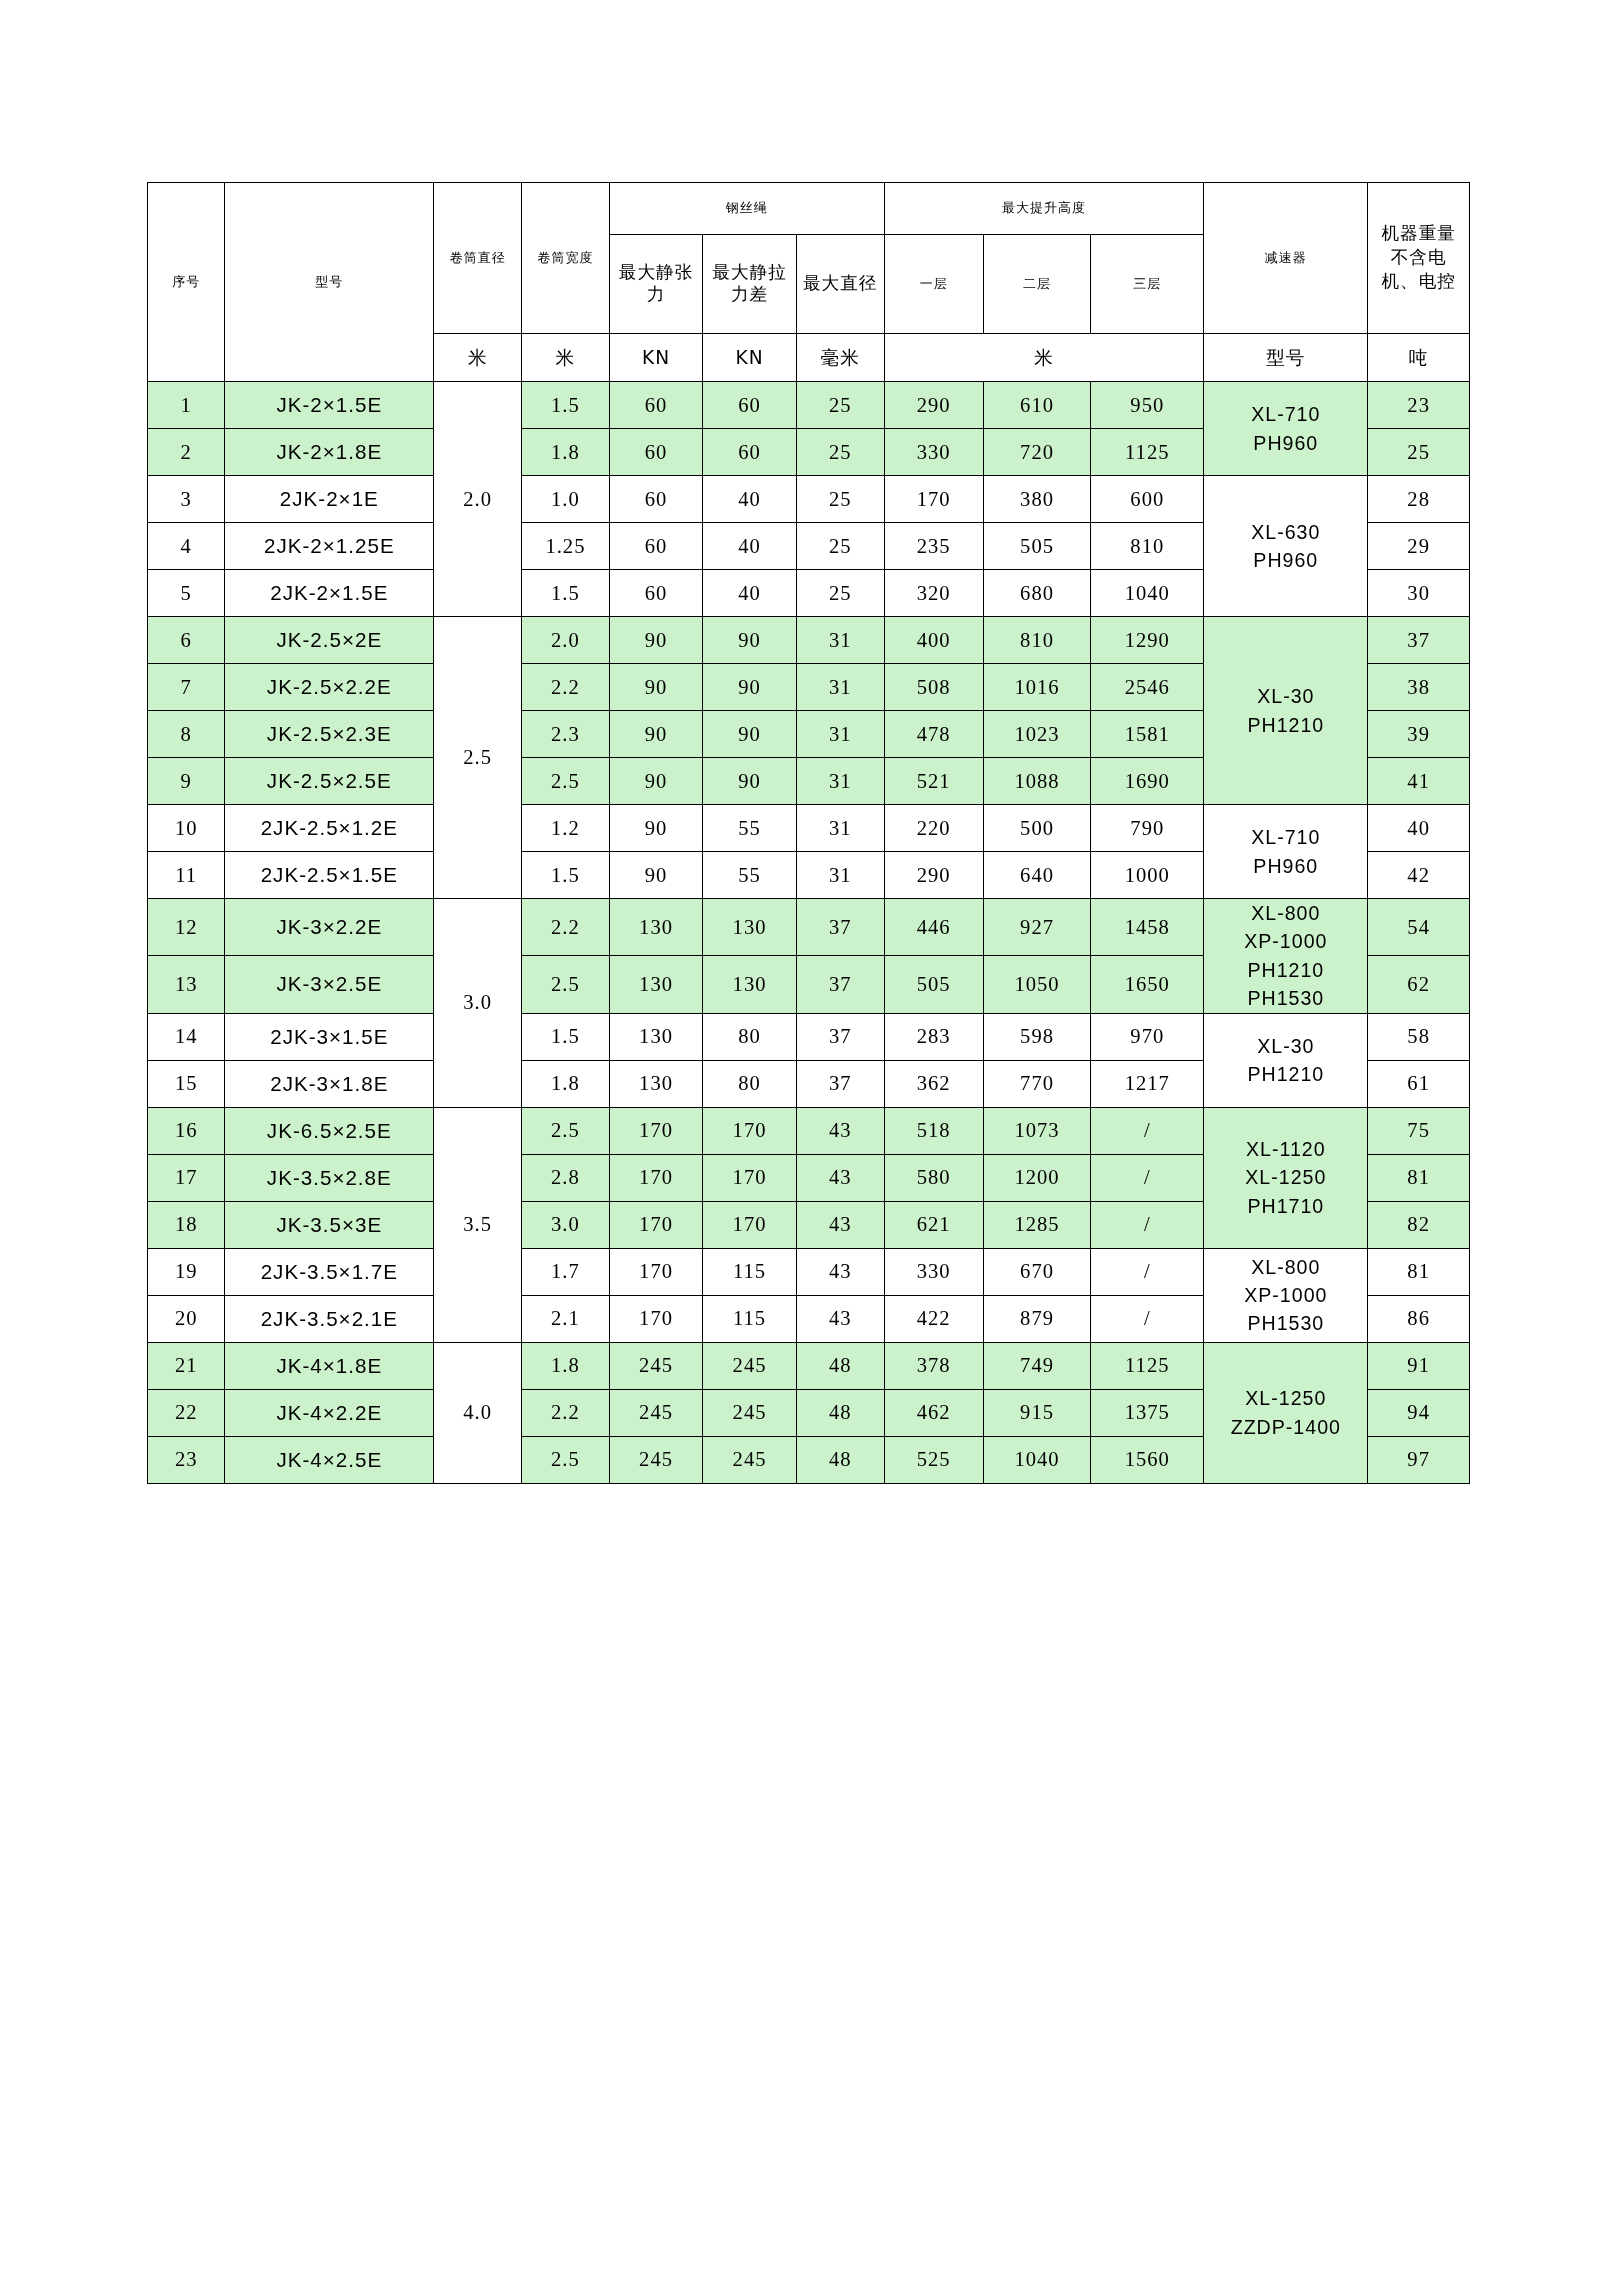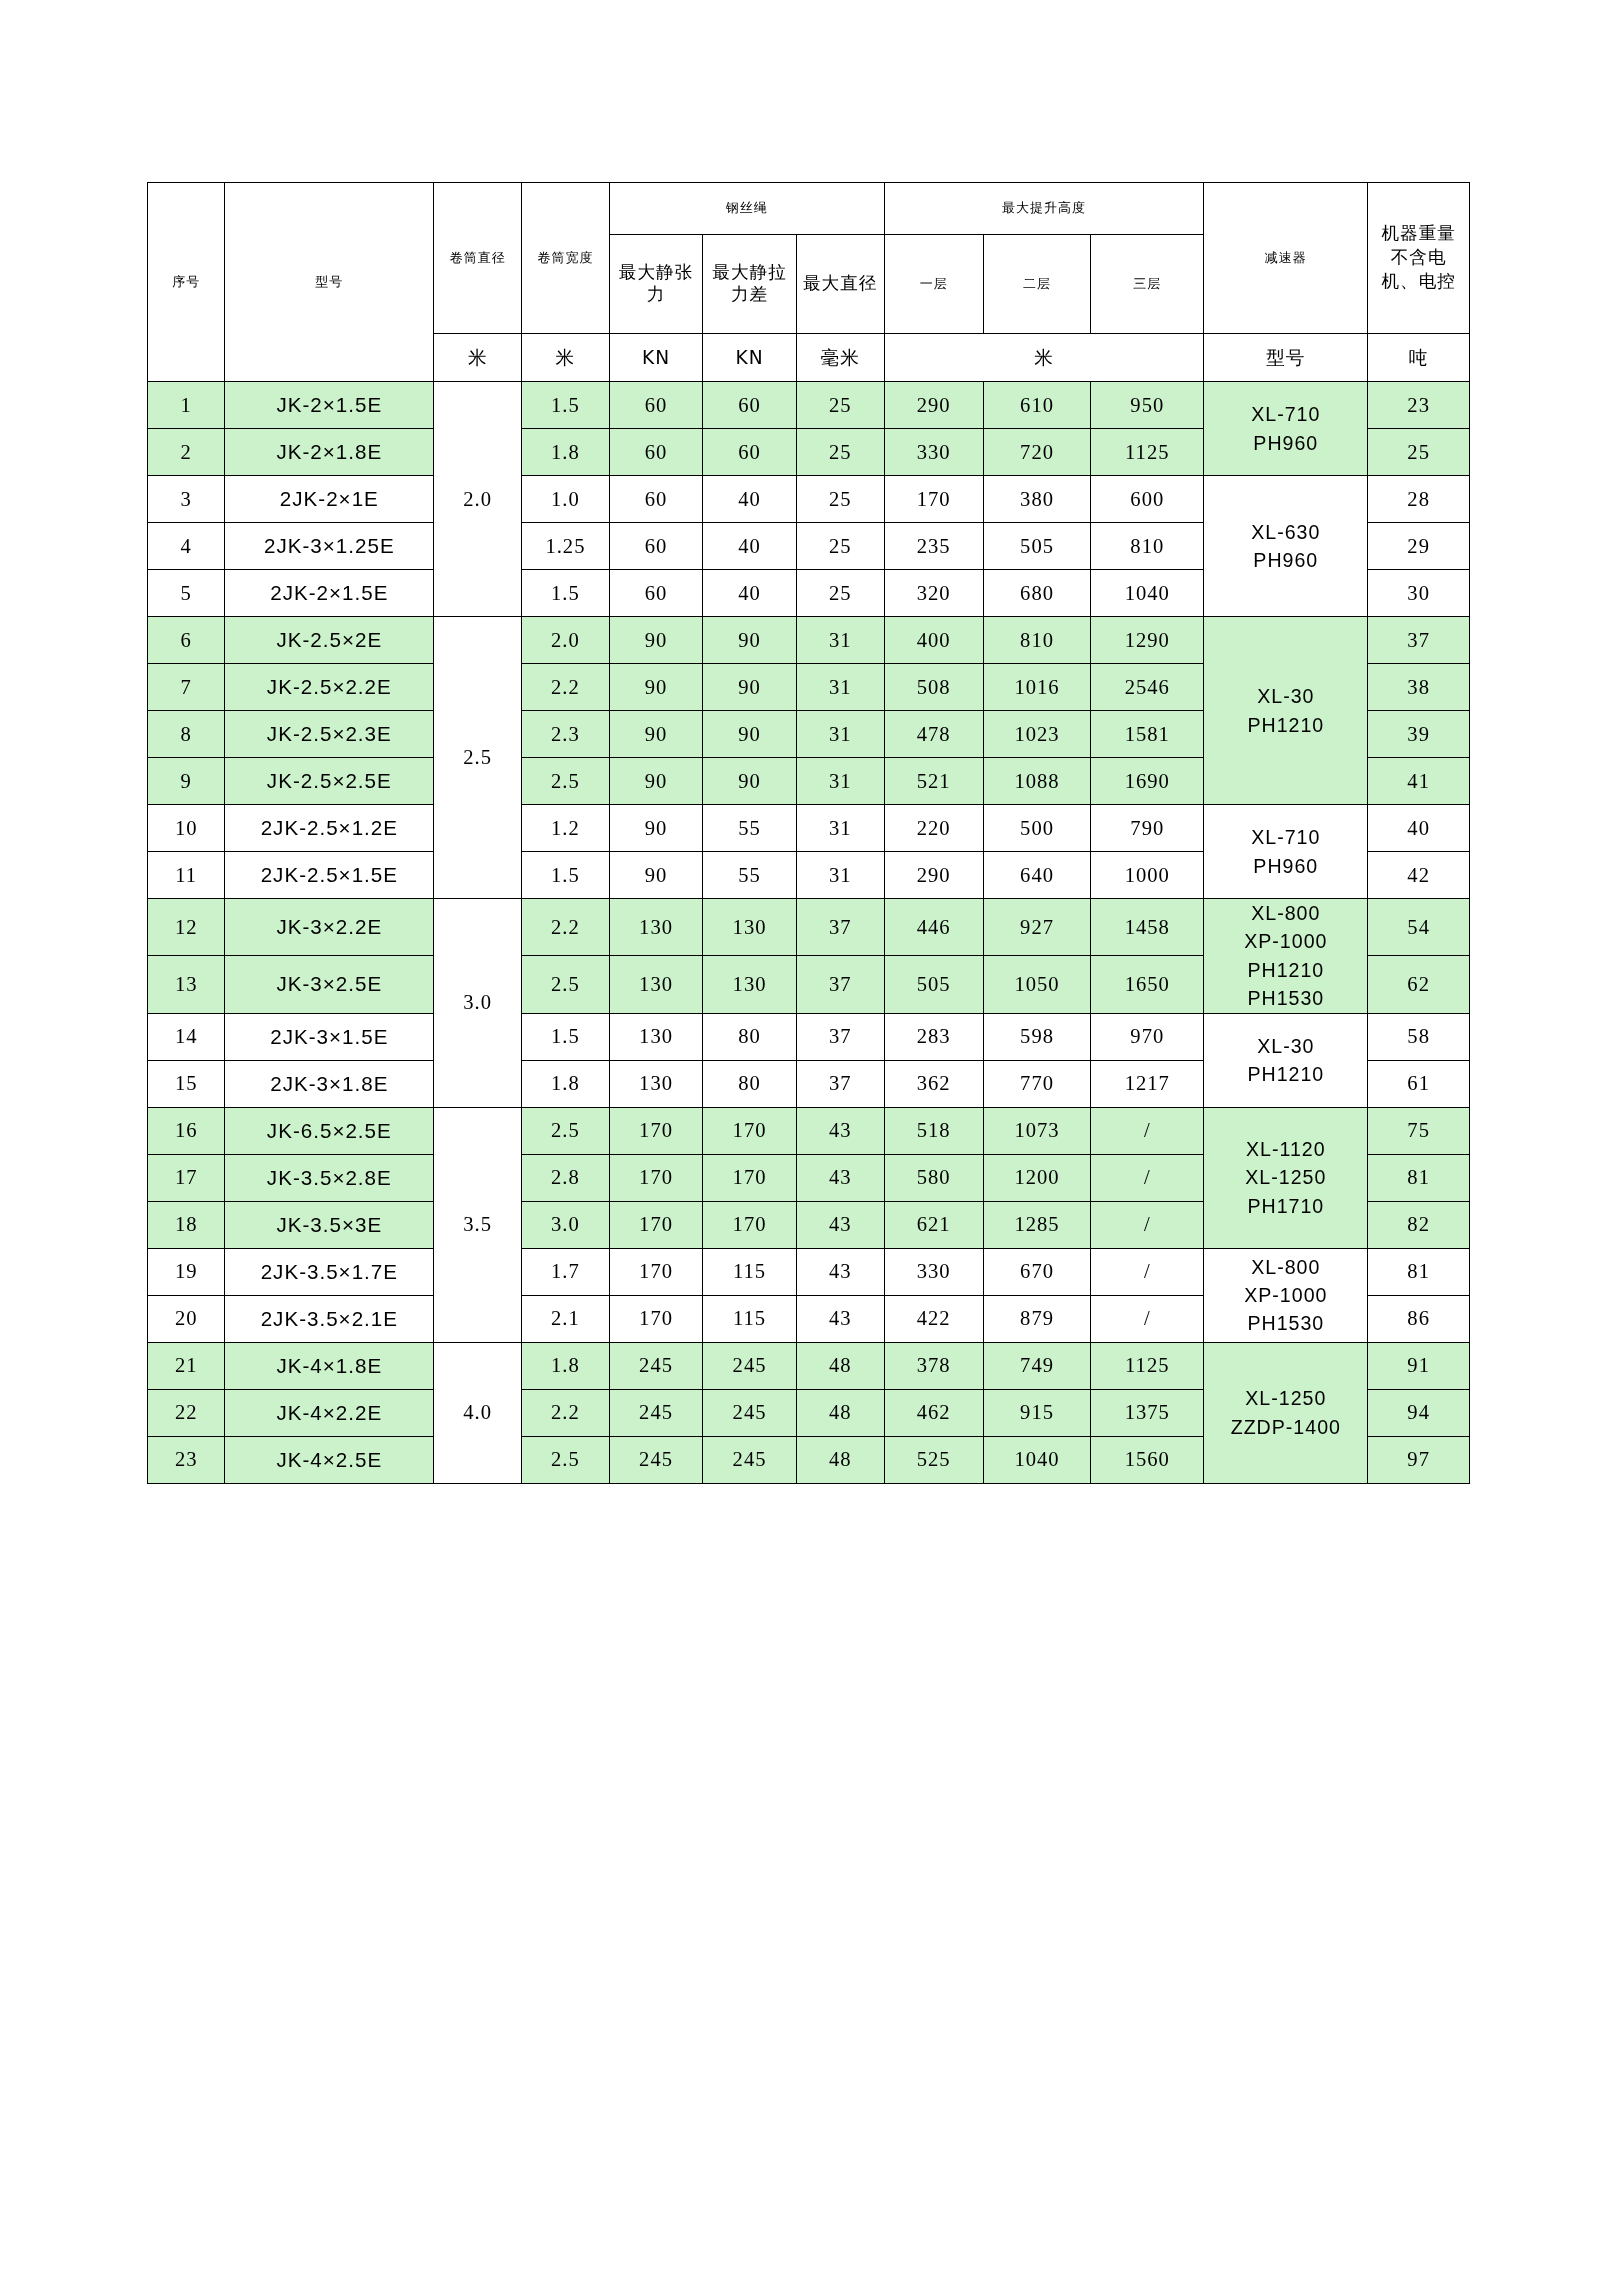--- a/index.html
+++ b/index.html
@@ -196,21 +196,21 @@
             <td class="num white">380</td>
             <td class="num white">600</td>
             <td class="gear white" rowspan="3">
               <div>XL-630</div>
               <div>PH960</div>
             </td>
             <td class="num white">28</td>
           </tr>
           <tr class="r">
             <td class="num white">4</td>
-            <td class="model white">2JK-3×1.25E</td>
+            <td class="model white">2JK-2×1.25E</td>
             <td class="num white">1.25</td>
             <td class="num white">60</td>
             <td class="num white">40</td>
             <td class="num white">25</td>
             <td class="num white">235</td>
             <td class="num white">505</td>
             <td class="num white">810</td>
             <td class="num white">29</td>
           </tr>
           <tr class="r">

